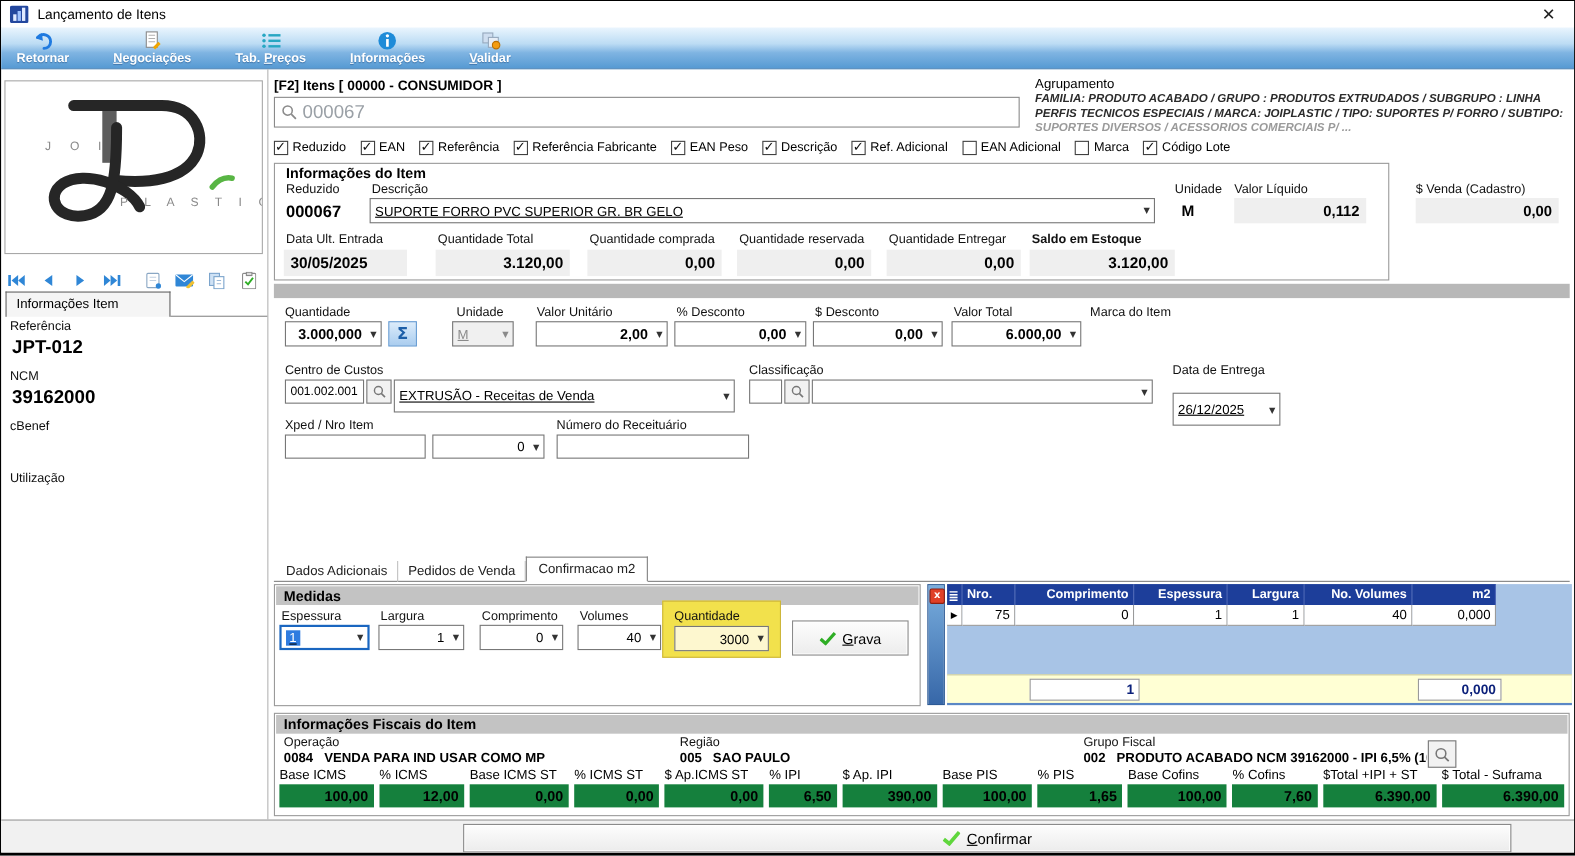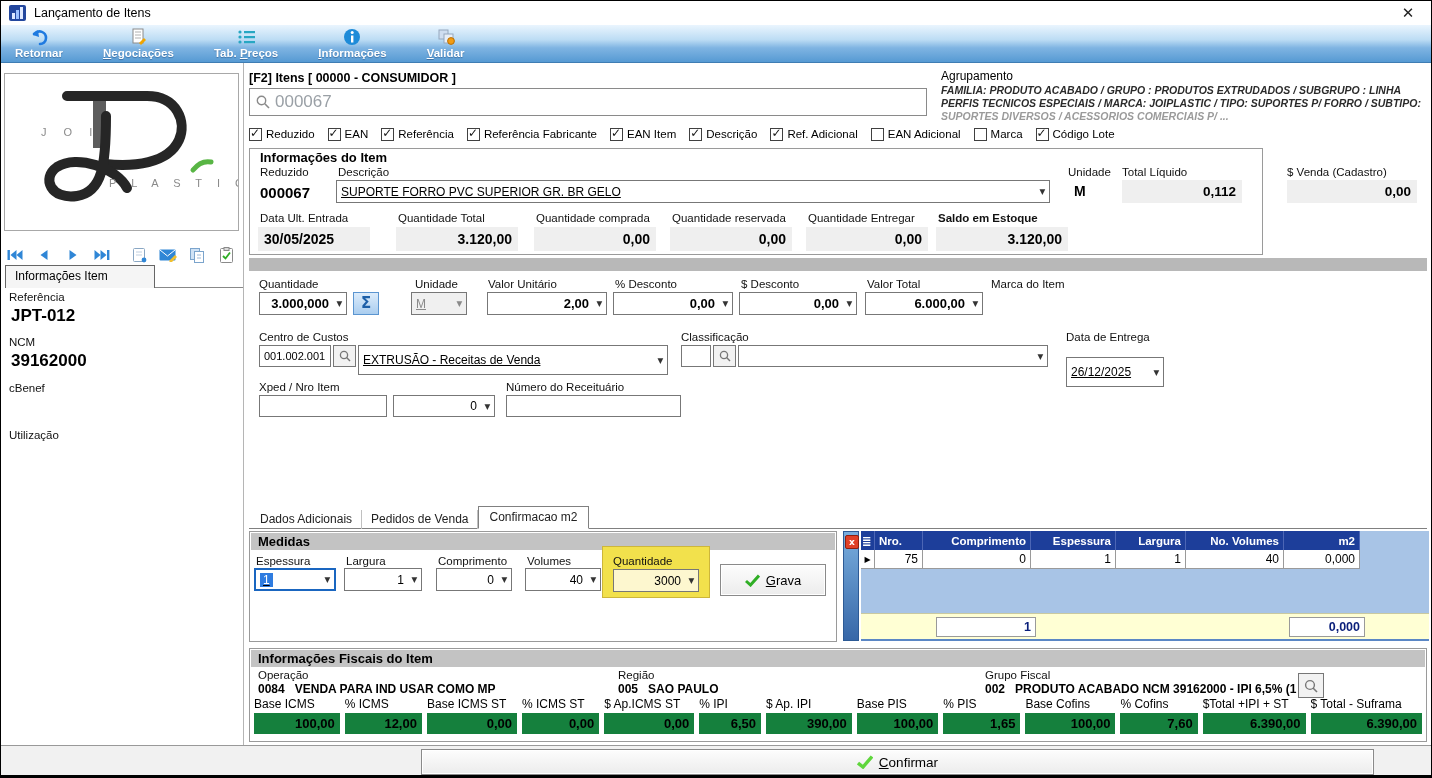--- a/index.html
+++ b/index.html
@@ -309,21 +309,21 @@
       <div class="cbitem">
         <span class="cbbox">
           <span>✓</span>
         </span>
         <span class="cl">Referência Fabricante</span>
       </div>
       <div class="cbitem">
         <span class="cbbox">
           <span>✓</span>
         </span>
-        <span class="cl">EAN Item</span>
+        <span class="cl">EAN Peso</span>
       </div>
       <div class="cbitem">
         <span class="cbbox">
           <span>✓</span>
         </span>
         <span class="cl">Descrição</span>
       </div>
       <div class="cbitem">
         <span class="cbbox">
           <span>✓</span>
@@ -350,21 +350,21 @@
     <div class="abs bold" style="left:10px;top:1px;font-size:13px">Informações do Item</div>
     <div class="abs lbl" style="left:10px;top:17px">Reduzido</div>
     <div class="abs lbl" style="left:88px;top:17px">Descrição</div>
     <div class="abs bold" style="left:10px;top:35px;font-size:15px">000067</div>
     <div class="combo" style="left:86px;top:31px;width:714px;height:23px">
       <span class="val left">SUPORTE FORRO PVC SUPERIOR GR. BR GELO</span>
       <span class="arr">▼</span>
     </div>
     <div class="abs lbl" style="left:818px;top:17px">Unidade</div>
     <div class="abs bold" style="left:824px;top:34px;font-size:14px">M</div>
-    <div class="abs lbl" style="left:872px;top:17px">Total Líquido</div>
+    <div class="abs lbl" style="left:872px;top:17px">Valor Líquido</div>
     <div class="ro" style="left:872px;top:31px;width:120px;height:23px">0,112</div>
     <div class="abs lbl" style="left:1037px;top:17px">$ Venda (Cadastro)</div>
     <div class="ro" style="left:1037px;top:31px;width:130px;height:23px">0,00</div>
 
     <div class="abs lbl" style="left:10px;top:63px">Data Ult. Entrada</div>
     <div class="abs lbl" style="left:148px;top:63px">Quantidade Total</div>
     <div class="abs lbl" style="left:286px;top:63px">Quantidade comprada</div>
     <div class="abs lbl" style="left:422px;top:63px">Quantidade reservada</div>
     <div class="abs lbl" style="left:558px;top:63px">Quantidade Entregar</div>
     <div class="abs lbl bold" style="left:688px;top:63px">Saldo em Estoque</div>

